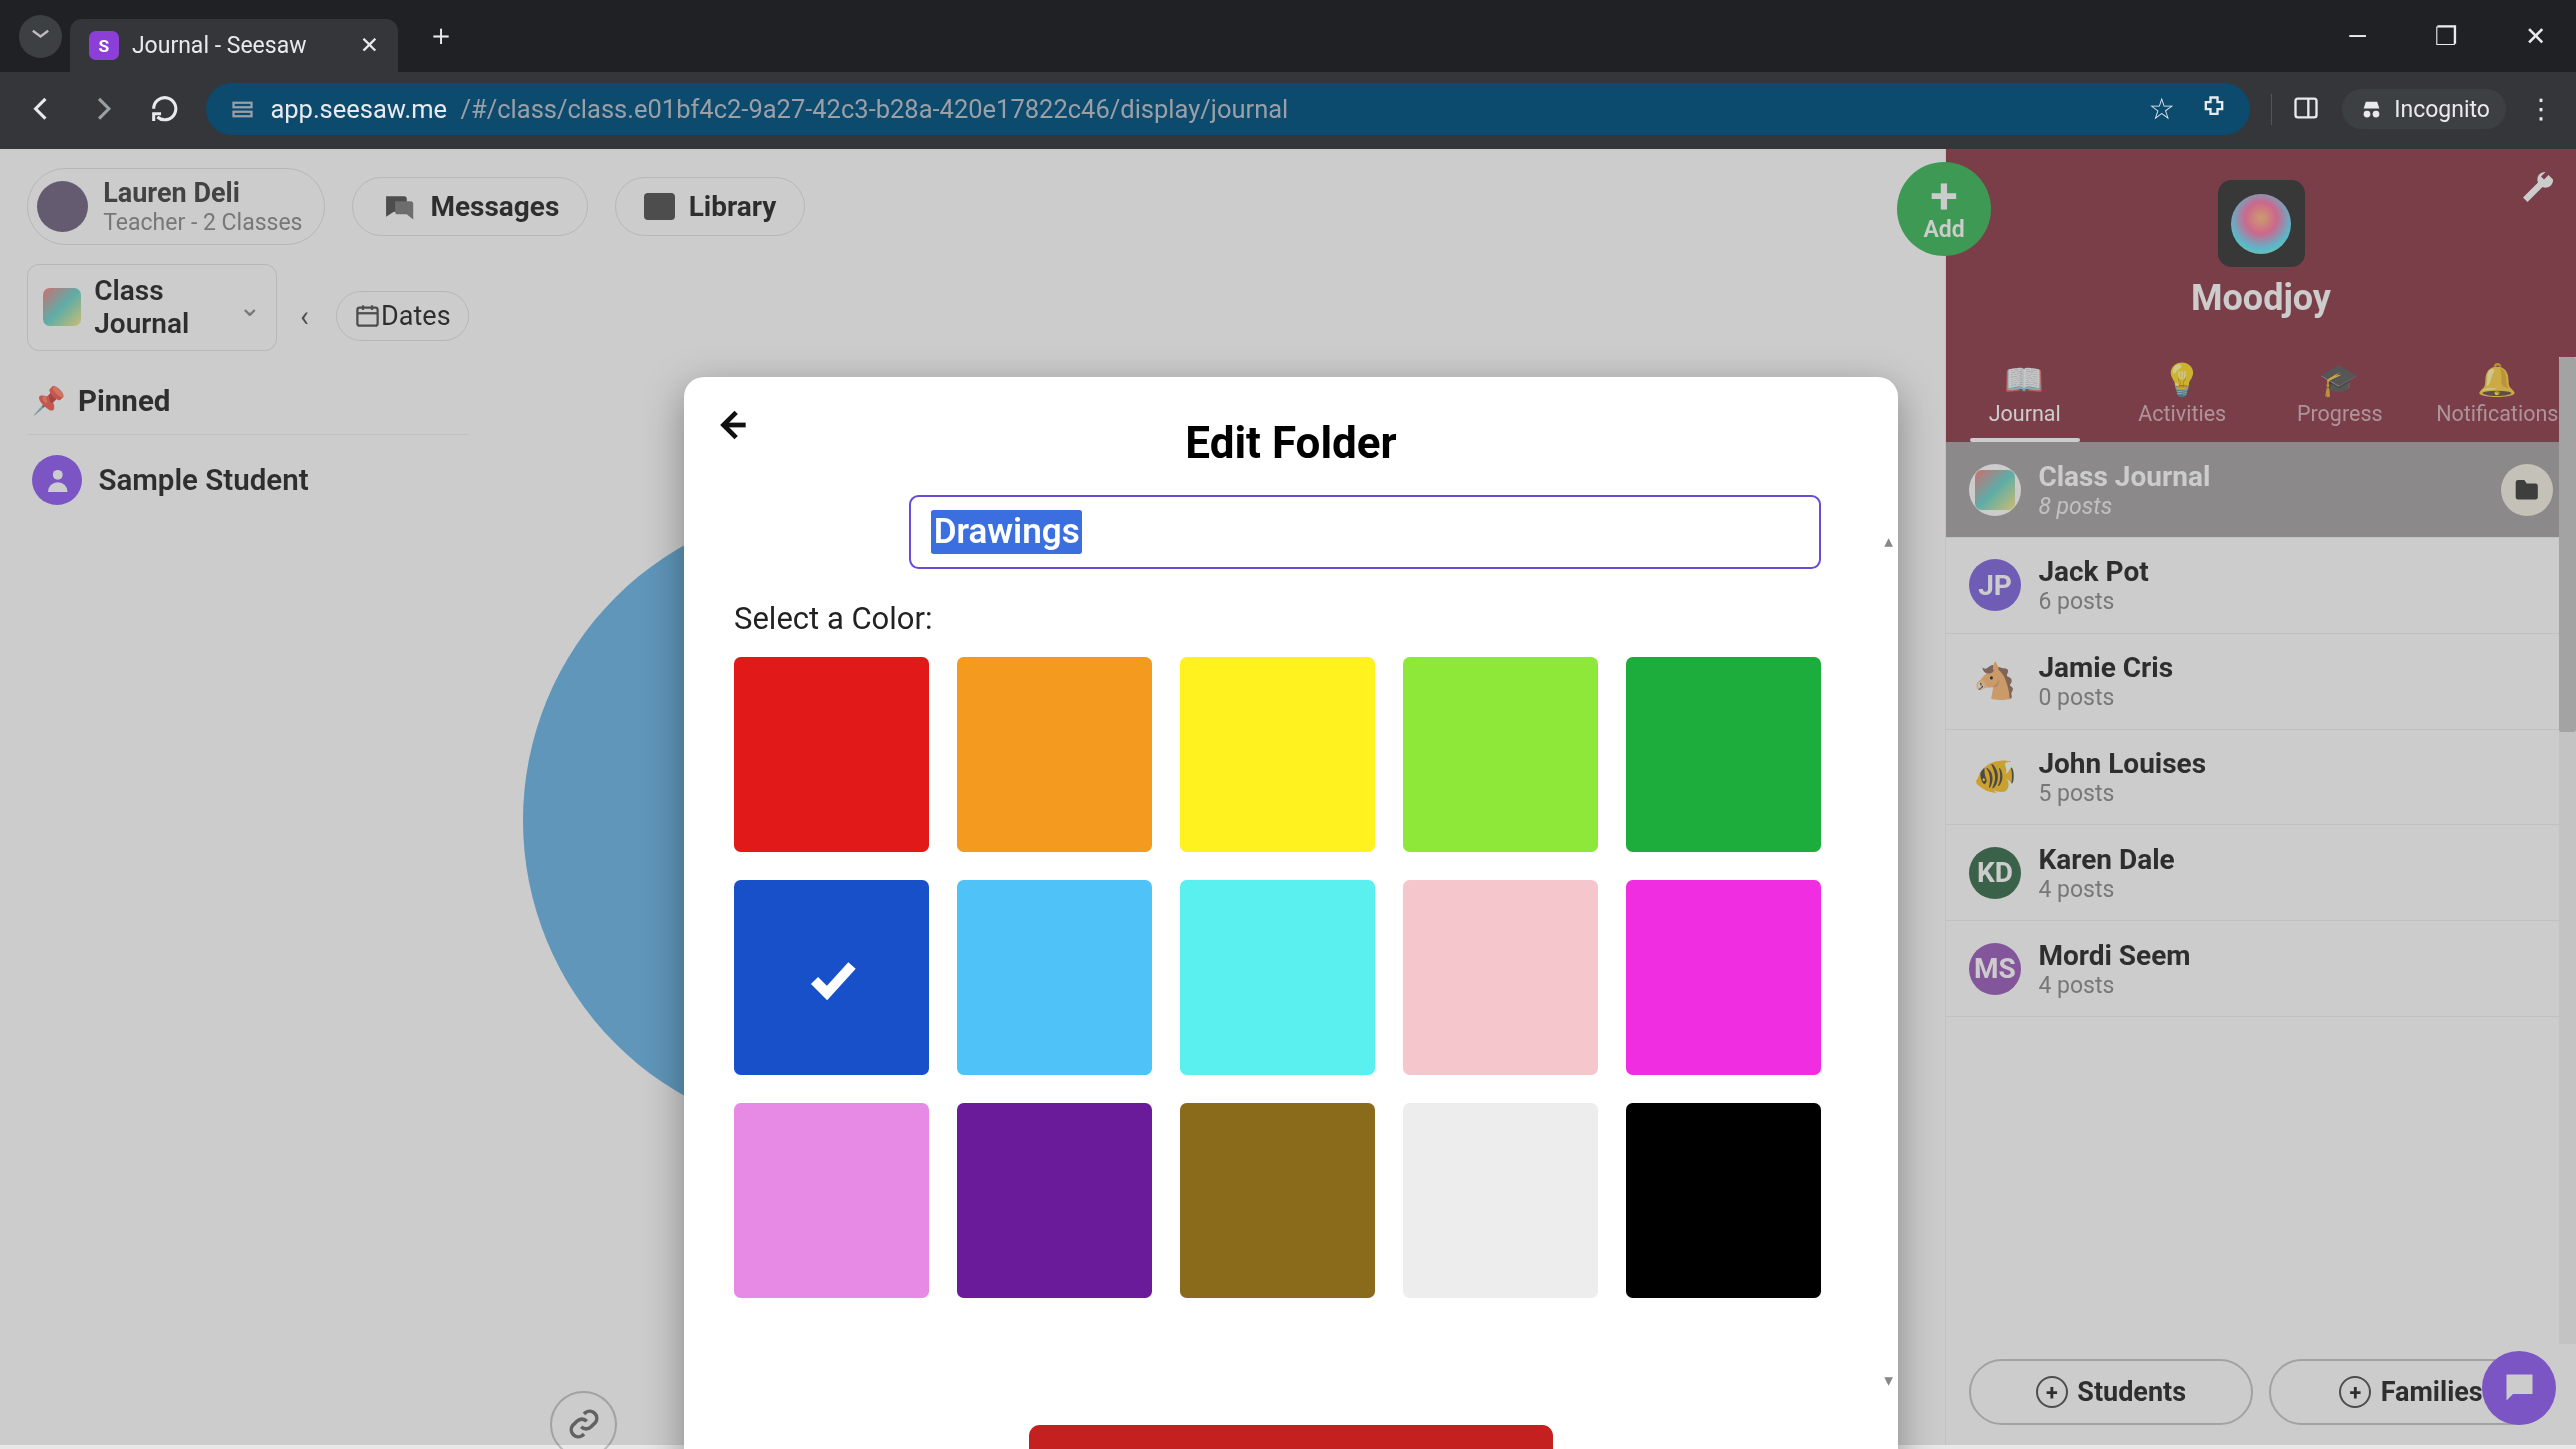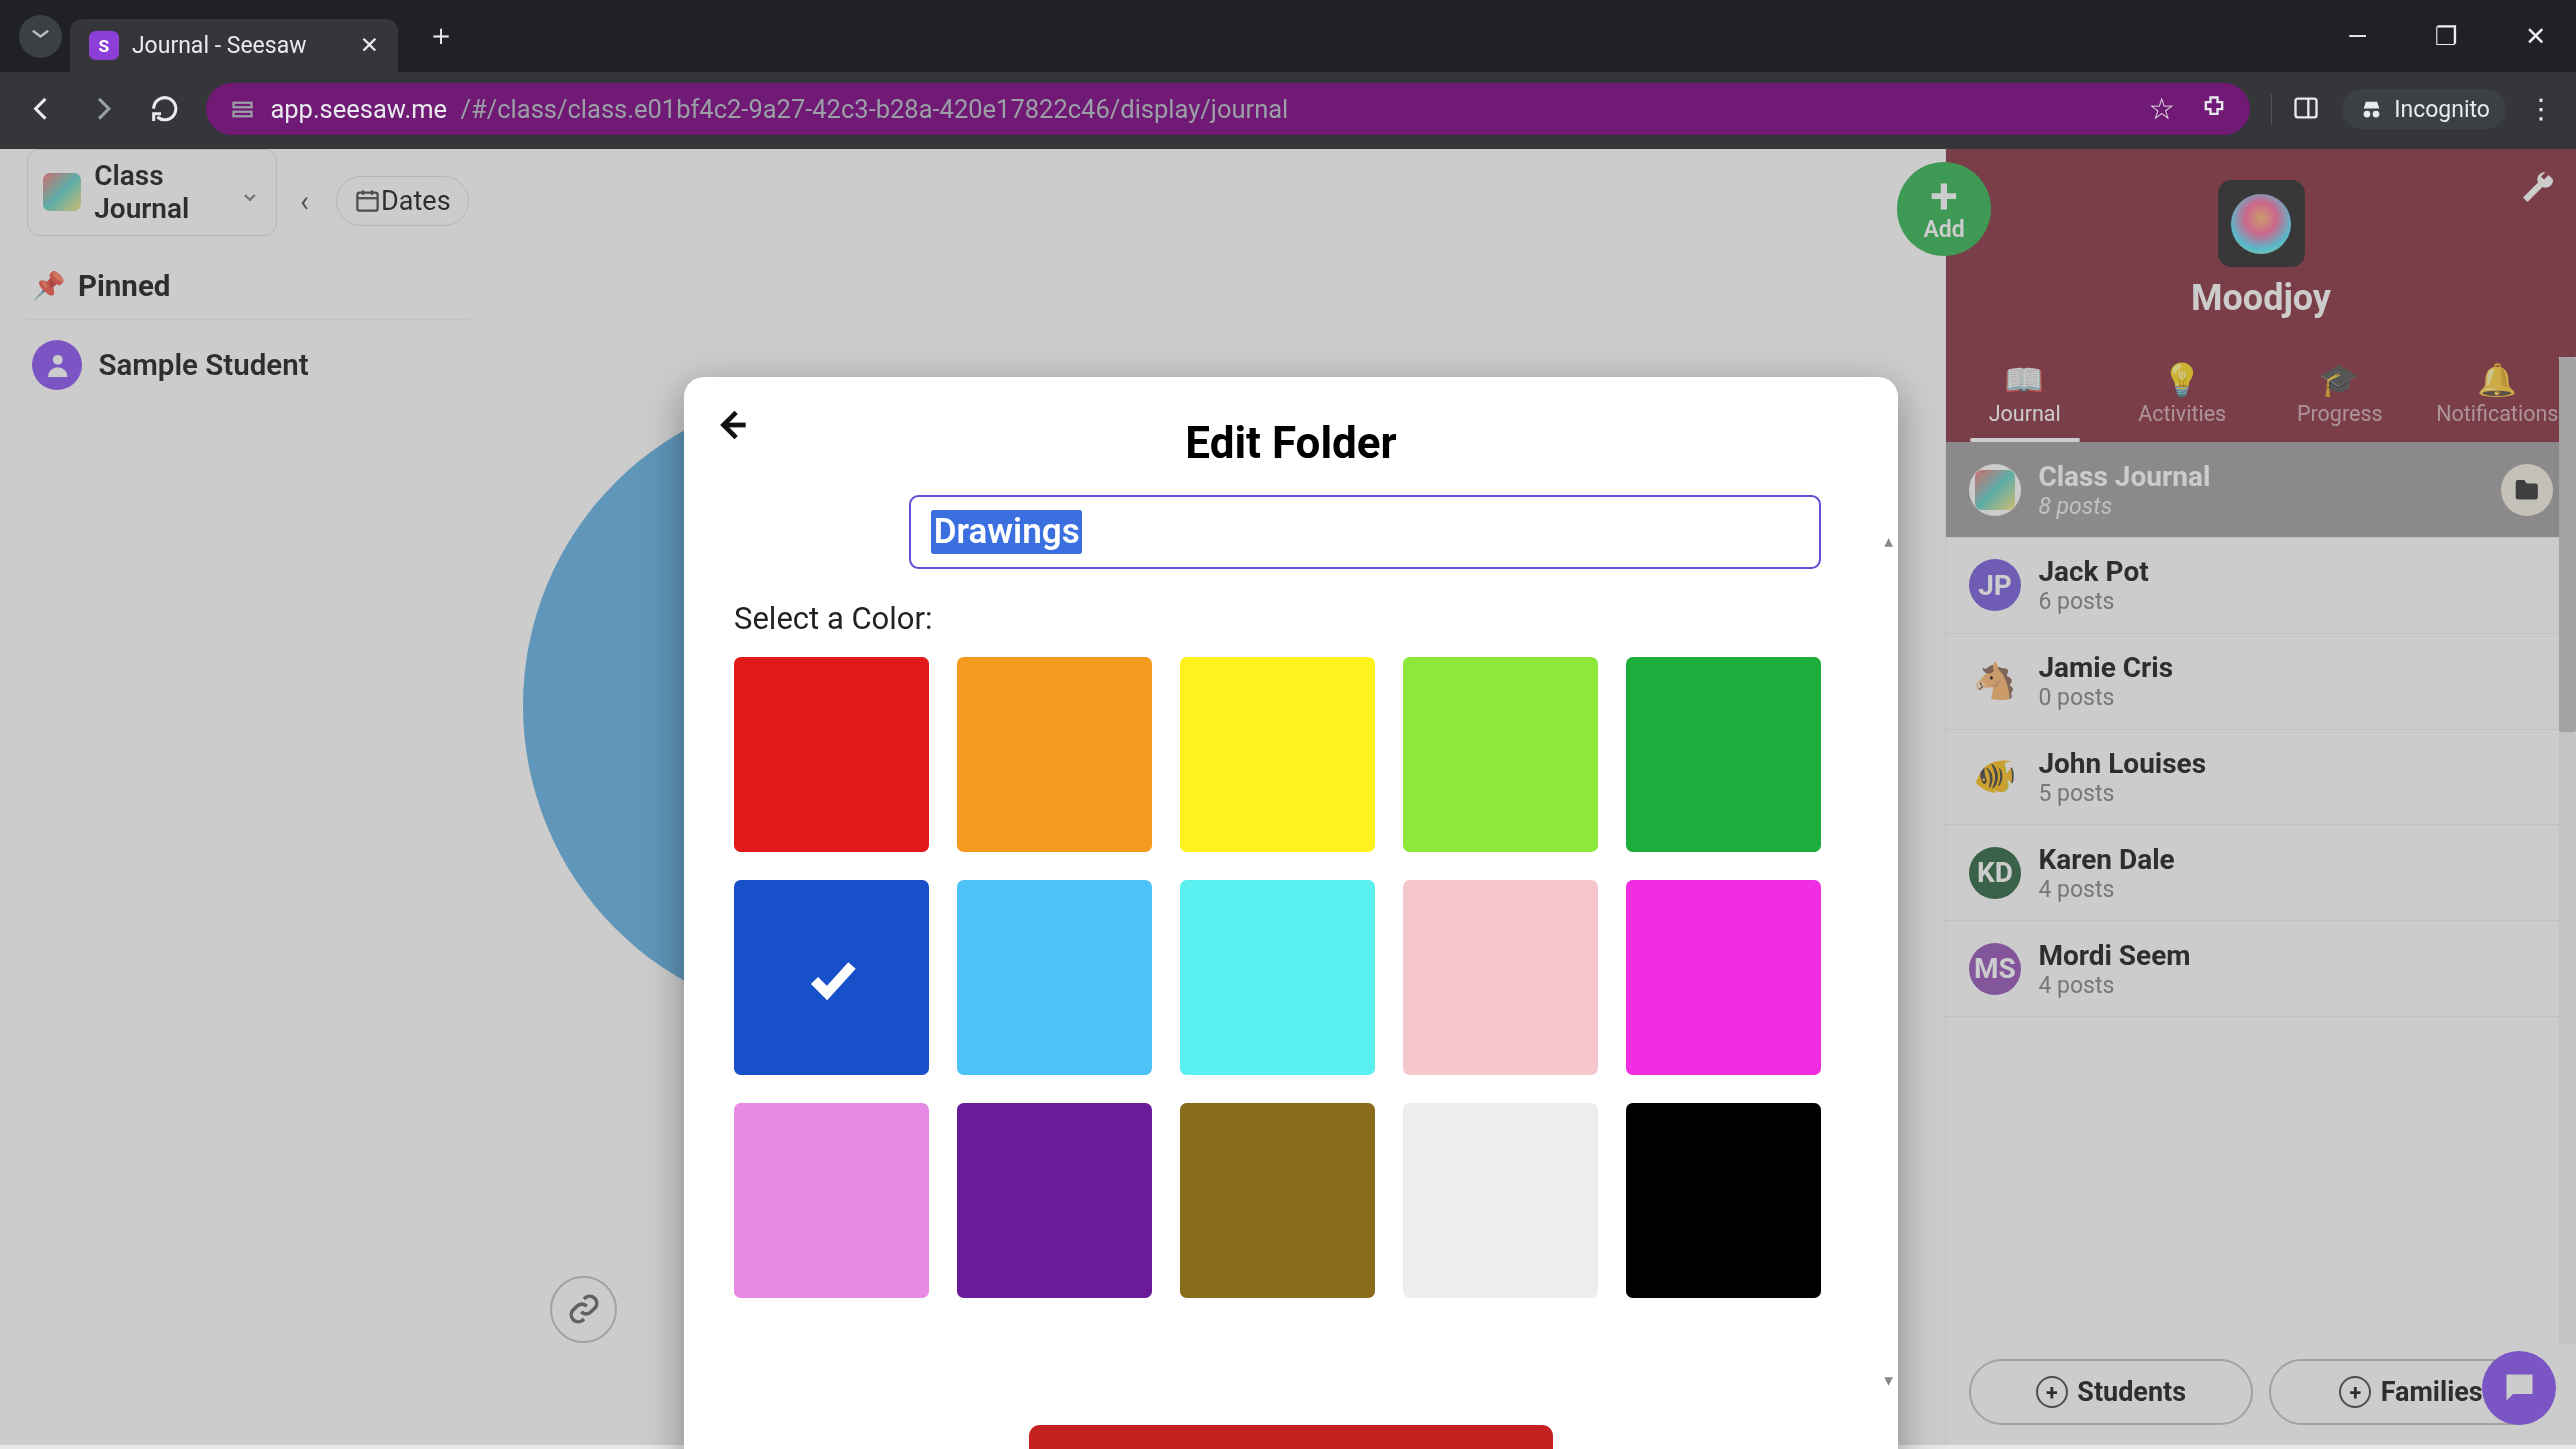--- a/index.html
+++ b/index.html
@@ -20,21 +20,21 @@
   .tab-favicon { width:29.5px; height:29.5px; border-radius:6.7px; background:#8b3fd6; display:flex; align-items:center; justify-content:center; color:#fff; font-weight:700; font-size:17.4px; }
   .tab-title { color:#e8eaed; font-size:23px; }
   .tab-close { color:#e8eaed; font-size:23px; margin-left:40px; cursor:pointer; }
   .tab-new { color:#e8eaed; font-size:29.5px; margin-left:20px; cursor:pointer; }
   .window-controls { margin-left:auto; display:flex; gap:46px; color:#e8eaed; font-size:25.5px; }
   .win-btn { cursor:pointer; padding:5.4px 10.7px; }
 
   .addr-bar { display:flex; align-items:center; gap:21.5px; padding:10.7px 21.5px 13.4px 21.5px; background:#35363a; }
   .nav-btn { width:40px; height:40px; display:flex; align-items:center; justify-content:center; color:#9aa0a6; cursor:pointer; }
   .nav-btn.enabled { color:#e8eaed; }
-  .addr-field { flex:1; display:flex; align-items:center; gap:13.4px; background:#701a75; border-radius:40px; padding:9.4px 21.5px; }
+  .addr-field { flex:1; display:flex; align-items:center; gap:13.4px; background:#0c4a6e; border-radius:40px; padding:9.4px 21.5px; }
   .site-icon { width:29.5px; height:29.5px; color:#9aa0a6; display:flex; align-items:center; justify-content:center; }
   .url-text { color:#e8eaed; font-size:25.5px; }
   .url-path { color:#9aa0a6; }
   .addr-actions { display:flex; align-items:center; gap:25.5px; margin-left:auto; }
   .incognito-pill { display:flex; align-items:center; gap:9.4px; background:#3c4043; border-radius:27px; padding:6.7px 16px; color:#e8eaed; font-size:23px; }
 
   
   .app { position:relative; height: calc(1449px - 72px - 81px); background:#fff; }
 
   .topbar { display:flex; align-items:center; gap:27px; padding:19px 27px; }
@@ -192,20 +192,40 @@
           <path d="M5 11l2-6h10l2 6z"></path>
         </svg>
       <span>Incognito</span>
     </div>
     <span style="color:#e8eaed;font-size:27px">⋮</span>
   </div>
 </div>
 
 <div class="app">
 
+  <div class="topbar">
+    <div class="user-chip">
+      <div class="avatar-sm"></div>
+      <div>
+        <div class="user-name">Lauren Deli</div>
+        <div class="user-sub">Teacher - 2 Classes</div>
+      </div>
+    </div>
+    <div class="nav-pill">
+      <svg width="36" height="31" viewBox="0 0 24 24" fill="#333">
+          <path d="M2 4h14a2 2 0 0 1 2 2v8a2 2 0 0 1-2 2H8l-6 4z"></path>
+          <path d="M9 8h12a2 2 0 0 1 2 2v12l-5-4H11a2 2 0 0 1-2-2z" fill="#666"></path>
+        </svg>
+      <span>Messages</span>
+    </div>
+    <div class="nav-pill">
+      <div class="ico-box"></div>
+      <span>Library</span>
+    </div>
+  </div>
 
   <div class="add-btn">
     <span class="plus">+</span>
     <span>Add</span>
   </div>
 
   <div class="main-row">
 
     <div class="left-col">
       <div style="display:flex;align-items:center;gap:9.4px">

